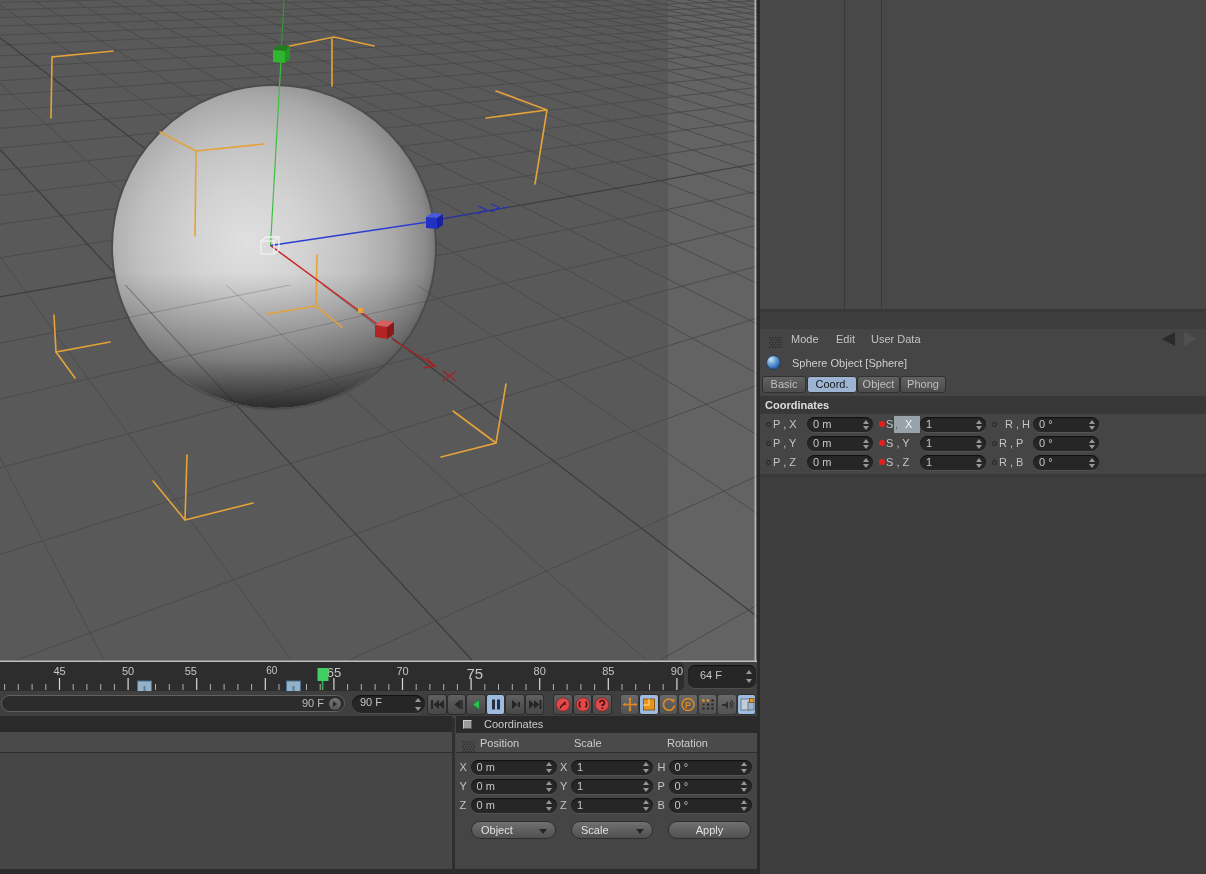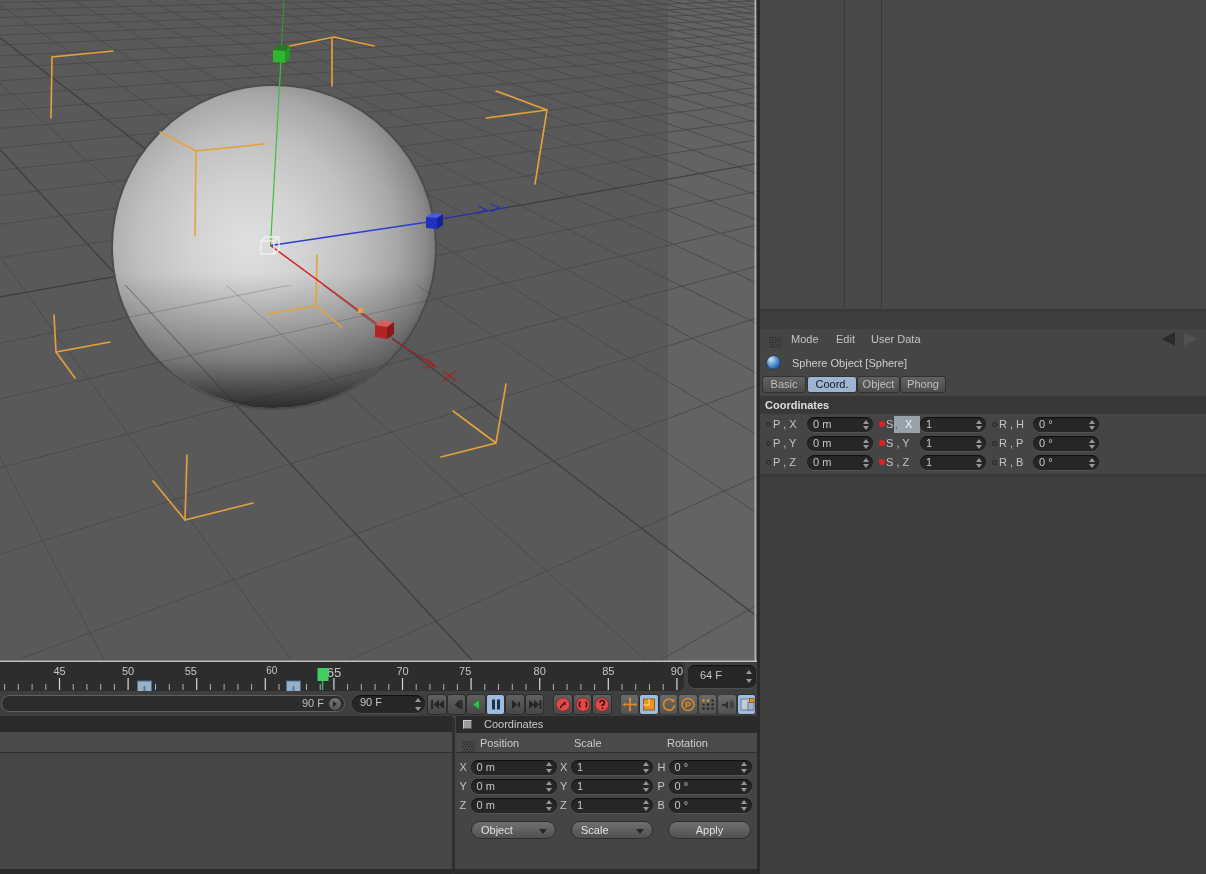--- a/index.html
+++ b/index.html
@@ -105,21 +105,21 @@
 <rect x="0" y="660.5" width="757" height="1.5" fill="#c9c9c9" opacity="0.9"></rect>
 </svg>
 <div class="abs" style="left:0;top:662px;width:757px;height:29px;background:#3f3f3f">
     <div class="abs" style="left:0;top:0;width:684px;height:29px;background:#2d2d2d;border-radius:0 6px 6px 0"></div>
     <div class="abs" style="left:47.5px;top:3px;width:24px;text-align:center;color:#c6c6c6;font-size:11px">45</div>
     <div class="abs" style="left:116.1px;top:3px;width:24px;text-align:center;color:#c6c6c6;font-size:11px">50</div>
     <div class="abs" style="left:184.7px;top:3px;width:24px;color:#c6c6c6;font-size:11px">55</div>
     <div class="abs" style="left:253.3px;top:3px;width:24px;text-align:right;color:#c6c6c6;font-size:10px">60</div>
     <div class="abs" style="left:321.9px;top:3px;width:24px;text-align:center;color:#c6c6c6;font-size:13px">65</div>
     <div class="abs" style="left:390.5px;top:3px;width:24px;text-align:center;color:#c6c6c6;font-size:11px">70</div>
-    <div class="abs" style="left:459.1px;top:3px;width:24px;text-align:left;color:#c6c6c6;font-size:11px">75</div>
+    <div class="abs" style="left:459.1px;top:3px;width:24px;text-align:right;color:#c6c6c6;font-size:15px">75</div>
     <div class="abs" style="left:527.7px;top:3px;width:24px;text-align:center;color:#c6c6c6;font-size:11px">80</div>
     <div class="abs" style="left:596.3px;top:3px;width:24px;text-align:center;color:#c6c6c6;font-size:11px">85</div>
     <div class="abs" style="left:664.9px;top:3px;width:24px;text-align:center;color:#c6c6c6;font-size:11px">90</div>
     <svg class="abs" style="left:0;top:0" width="684" height="29">
       <rect x="4.1" y="22" width="1" height="6" fill="#b0b0b0"></rect>
       <rect x="17.8" y="22" width="1" height="6" fill="#b0b0b0"></rect>
       <rect x="31.6" y="22" width="1" height="6" fill="#b0b0b0"></rect>
       <rect x="45.3" y="22" width="1" height="6" fill="#b0b0b0"></rect>
       <rect x="58.9" y="16" width="1.2" height="12" fill="#d8d8d8"></rect>
       <rect x="72.7" y="22" width="1" height="6" fill="#b0b0b0"></rect>
@@ -503,21 +503,21 @@
     <div class="abs" style="left:136.5px;top:416px;width:26px;height:17px;background:#98a2aa"></div>
     <span class="lbl" style="left:129px;top:417px">S</span>
     <span class="lbl" style="left:138px;top:417px;color:#5a6470">,</span>
     <span class="lbl" style="left:148px;top:417px;color:#f2f2f2">X</span>
     <div class="pill" style="left:163px;top:417px;width:66px;height:15px;border-radius:7.5px">
       <span style="left:6px">1</span>
       <i class="su"></i>
       <i class="sd"></i>
     </div>
     <div class="ring" style="left:235px;top:421.5px"></div>
-    <span class="lbl" style="left:242px;top:417px">R , H</span>
+    <span class="lbl" style="left:248px;top:417px">R , H</span>
     <div class="pill" style="left:276px;top:417px;width:66px;height:15px;border-radius:7.5px">
       <span style="left:6px">0 °</span>
       <i class="su"></i>
       <i class="sd"></i>
     </div>
     <div class="ring" style="left:8.5px;top:440.5px"></div>
     <span class="lbl" style="left:16px;top:436px">P , Y</span>
     <div class="pill" style="left:50px;top:436px;width:66px;height:15px;border-radius:7.5px">
       <span style="left:6px">0 m</span>
       <i class="su"></i>

